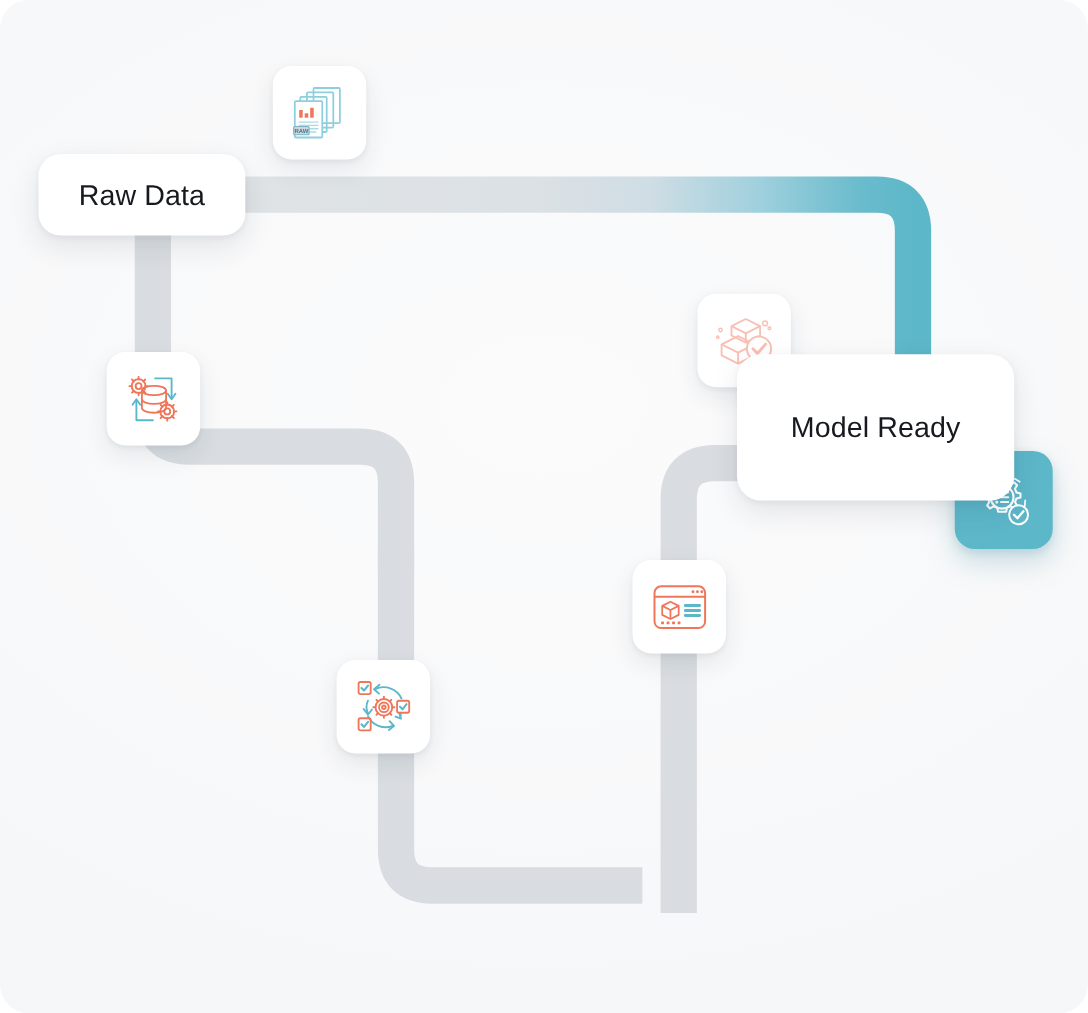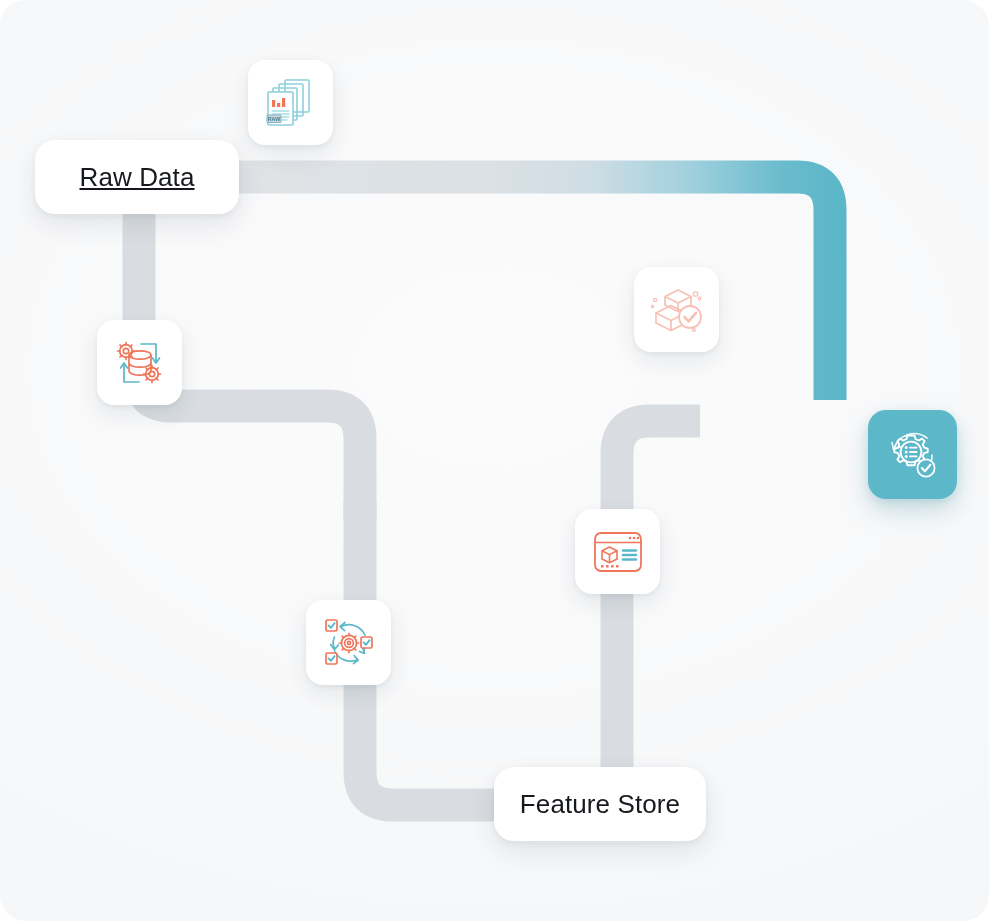--- a/index.html
+++ b/index.html
@@ -29,21 +29,21 @@
     box-shadow:0 10px 26px rgba(26,40,56,.10), 0 2px 6px rgba(26,40,56,.05);
     color:#14181c;
     letter-spacing:.1px;
   }
   .card span{
     font-size:26px;
     font-weight:400;
     color:#16191d;
     white-space:nowrap;
   }
-  #card-raw     {left:35px;  top:140px; width:204px; height:74px;text-decoration:underline;}
+  #card-raw     {left:35px;  top:140px; width:188px; height:74px;}
   #card-proc    {left:207px; top:464px; width:210px; height:74px;}
   #card-feature {left:494px; top:767px; width:212px; height:74px;}
   #card-model   {left:670px; top:322px; width:252px; height:133px; border-radius:22px;}
 
   
   .tile{
     position:absolute;
     background:#ffffff;
     border-radius:17px;
     display:flex;align-items:center;justify-content:center;
@@ -280,18 +280,18 @@
       <circle cx="43" cy="43" r="8.6" fill="#5cb7c9" stroke="#ffffff" stroke-width="1.8"></circle>
       <polyline points="38.8,43 41.9,46.2 47.4,39.8" fill="none" stroke="#ffffff" stroke-width="2.1" stroke-linecap="round" stroke-linejoin="round"></polyline>
     </svg>
   </div>
 
   <div class="card" id="card-raw">
     <span>Raw Data</span>
   </div>
 
 
-  <div class="card" id="card-feature">
-    <span>Feature Store</span>
-  </div>
-
+
+  <div class="card" id="card-model">
+    <span>Model Ready</span>
+  </div>
 
 </div>
 
 </body></html>

